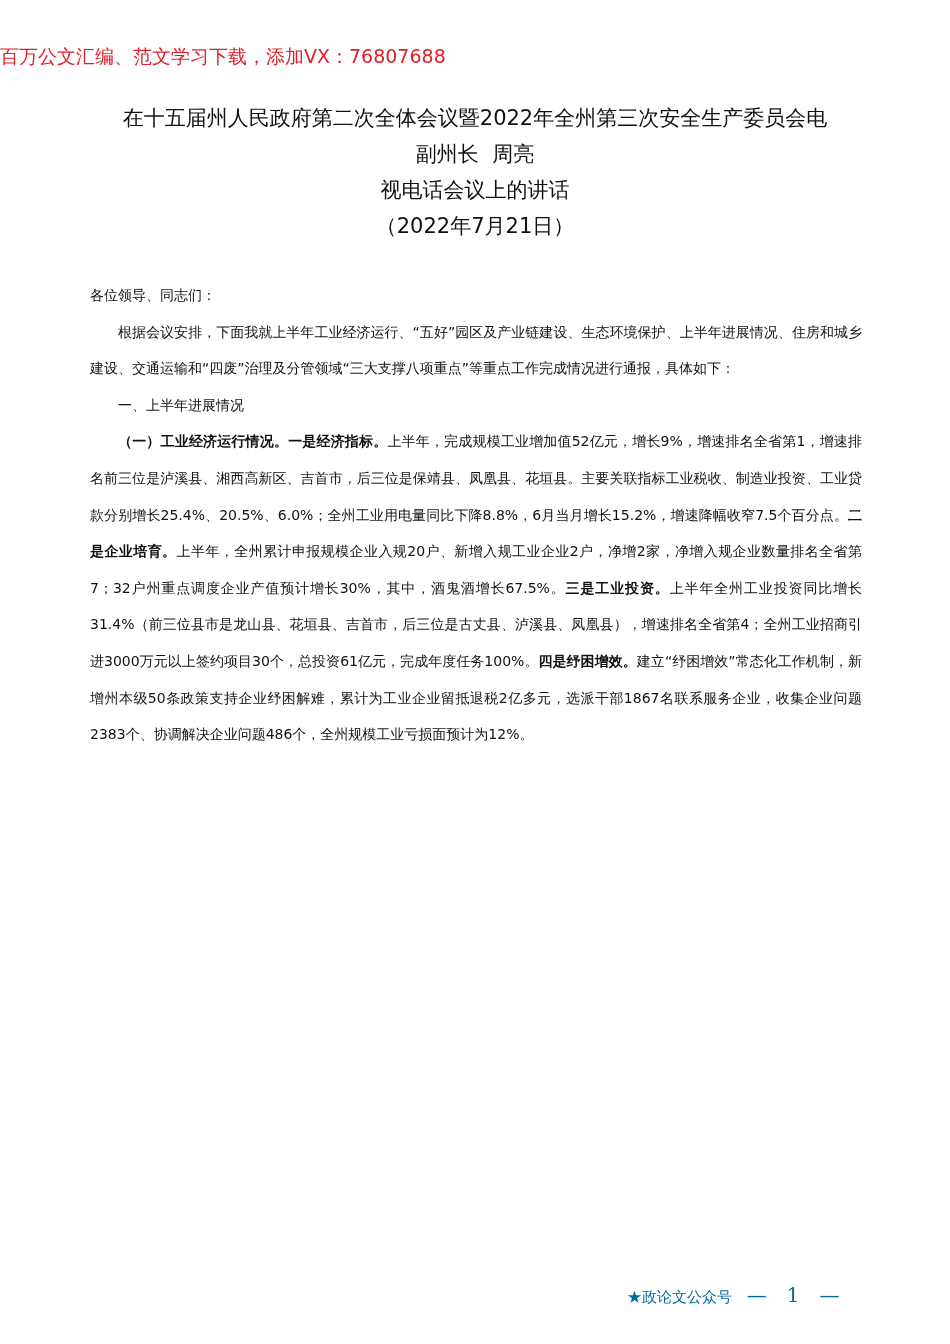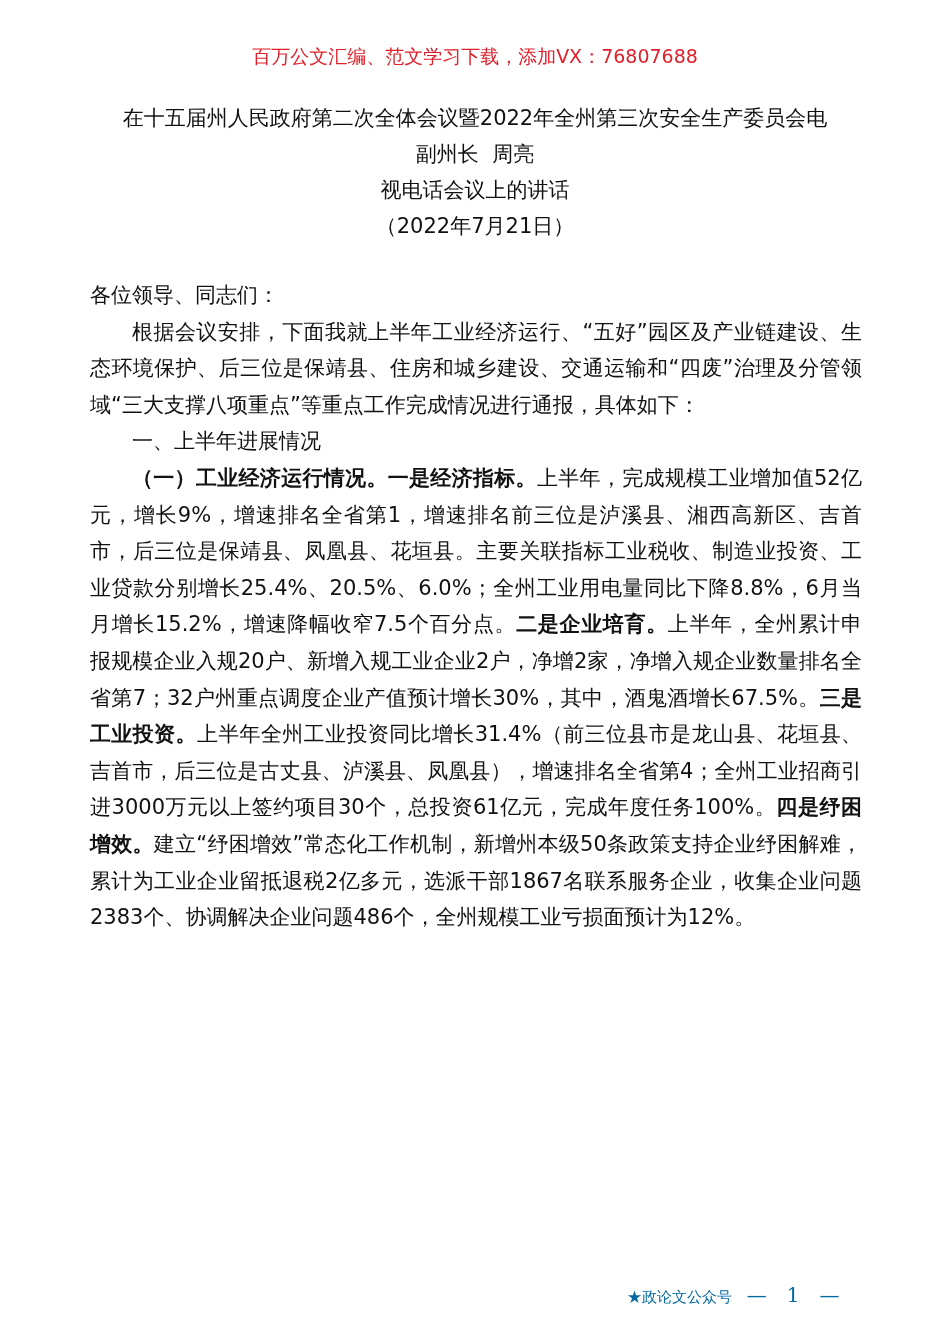--- a/index.html
+++ b/index.html
@@ -1,24 +1,24 @@
 <!DOCTYPE html>
 <html><head>
 <meta charset="utf-8">
 <style>
   html, body { margin: 0; padding: 0; background: #ffffff; }
   body { width: 950px; height: 1344px; position: relative; overflow: hidden;
          font-family: "DejaVu Sans", "Liberation Sans", sans-serif; color: #111; }
-  .watermark { position: absolute; top: 44px; left: 0; width: 950px; text-align: center;
+  .watermark { position: absolute; top: 44px; left: 0; width: 950px; 
                font-size: 19px; color: #e0202a; letter-spacing: 0px; }
   .title { position: absolute; top: 100px; left: 80px; width: 790px; text-align: center;
            font-size: 21px; line-height: 36px; color: #111; }
   .title div { white-space: nowrap; }
   .body { position: absolute; top: 277px; left: 90px; width: 772px;
-          font-size: 21px; line-height: 36.6px; color: #111; text-align: justify; }
+          font-size: 14px; line-height: 36.6px; color: #111; text-align: justify; }
   .body p { margin: 0; }
   .indent { text-indent: 2em; }
   b { font-weight: bold; }
   .footer { position: absolute; top: 1283px; left: 627px; font-size: 15px; color: #0369a1;
             font-family: "DejaVu Serif", "Liberation Serif", serif; white-space: nowrap; }
   .footer .pg { margin: 0 10px; font-size: 20px; }
 </style>
 </head>
 <body>
 
@@ -26,21 +26,21 @@
 
 <div class="title">
   <div>在十五届州人民政府第二次全体会议暨2022年全州第三次安全生产委员会电</div>
   <div style="white-space:pre;">副州长  周亮</div>
   <div>视电话会议上的讲话</div>
   <div>（2022年7月21日）</div>
 </div>
 
 <div class="body">
   <p>各位领导、同志们：</p>
-  <p class="indent">根据会议安排，下面我就上半年工业经济运行、“五好”园区及产业链建设、生态环境保护、后三位是保靖县、住房和城乡建设、交通运输和“四废”治理及分管领域“三大支撑八项重点”等重点工作完成情况进行通报，具体如下：</p>
+  <p class="indent">根据会议安排，下面我就上半年工业经济运行、“五好”园区及产业链建设、生态环境保护、上半年进展情况、住房和城乡建设、交通运输和“四废”治理及分管领域“三大支撑八项重点”等重点工作完成情况进行通报，具体如下：</p>
   <p class="indent">一、上半年进展情况</p>
   <p class="indent"><b>（一）工业经济运行情况。一是经济指标。</b><span>上半年，完成规模工业增加值52亿元，增长9%，增速排名全省第1，增速排名前三位是泸溪县、湘西高新区、吉首市，后三位是保靖县、凤凰县、花垣县。主要关联指标工业税收、制造业投资、工业贷款分别增长25.4%、20.5%、6.0%；全州工业用电量同比下降8.8%，6月当月增长15.2%，增速降幅收窄7.5个百分点。</span><b>二是企业培育。</b><span>上半年，全州累计申报规模企业入规20户、新增入规工业企业2户，净增2家，净增入规企业数量排名全省第7；32户州重点调度企业产值预计增长30%，其中，酒鬼酒增长67.5%。</span><b>三是工业投资。</b><span>上半年全州工业投资同比增长31.4%（前三位县市是龙山县、花垣县、吉首市，后三位是古丈县、泸溪县、凤凰县），增速排名全省第4；全州工业招商引进3000万元以上签约项目30个，总投资61亿元，完成年度任务100%。</span><b>四是纾困增效。</b><span>建立“纾困增效”常态化工作机制，新增州本级50条政策支持企业纾困解难，累计为工业企业留抵退税2亿多元，选派干部1867名联系服务企业，收集企业问题2383个、协调解决企业问题486个，全州规模工业亏损面预计为12%。</span></p>
 </div>
 
 <div class="footer">
   <span>★政论文公众号</span>
   <span class="pg">—</span><span class="pg">1</span><span class="pg">—</span>
 </div>
 
 </body></html>

